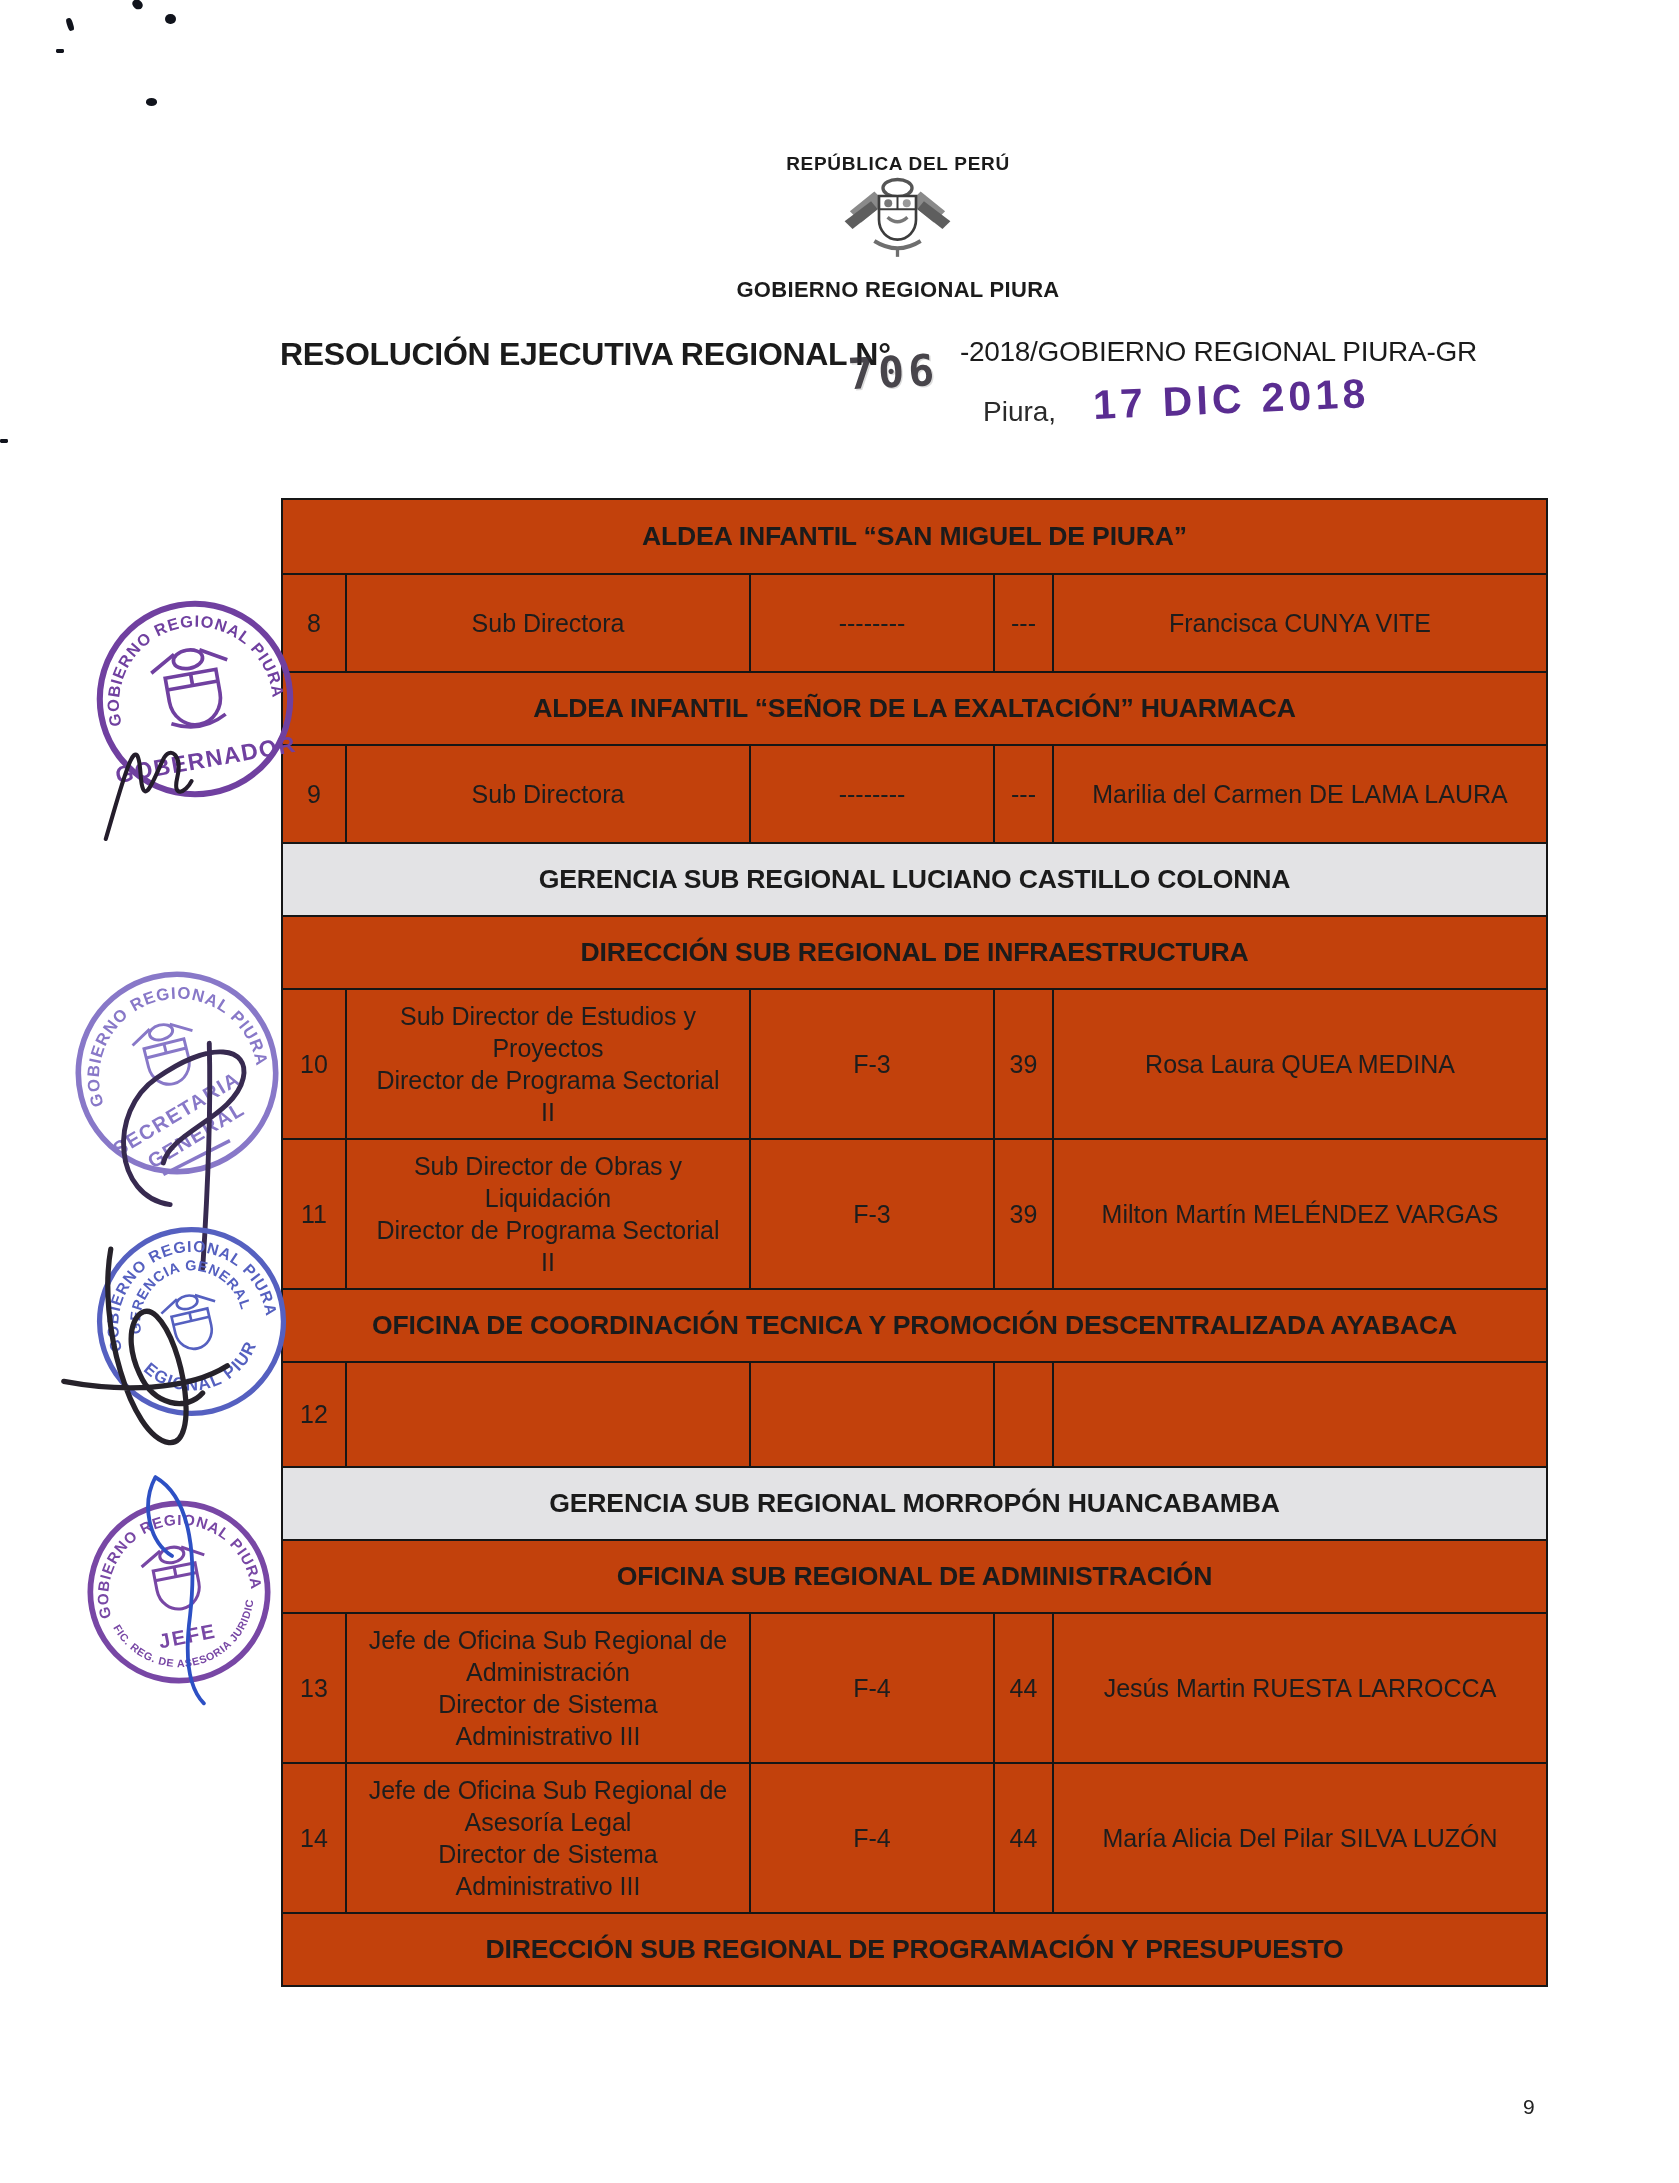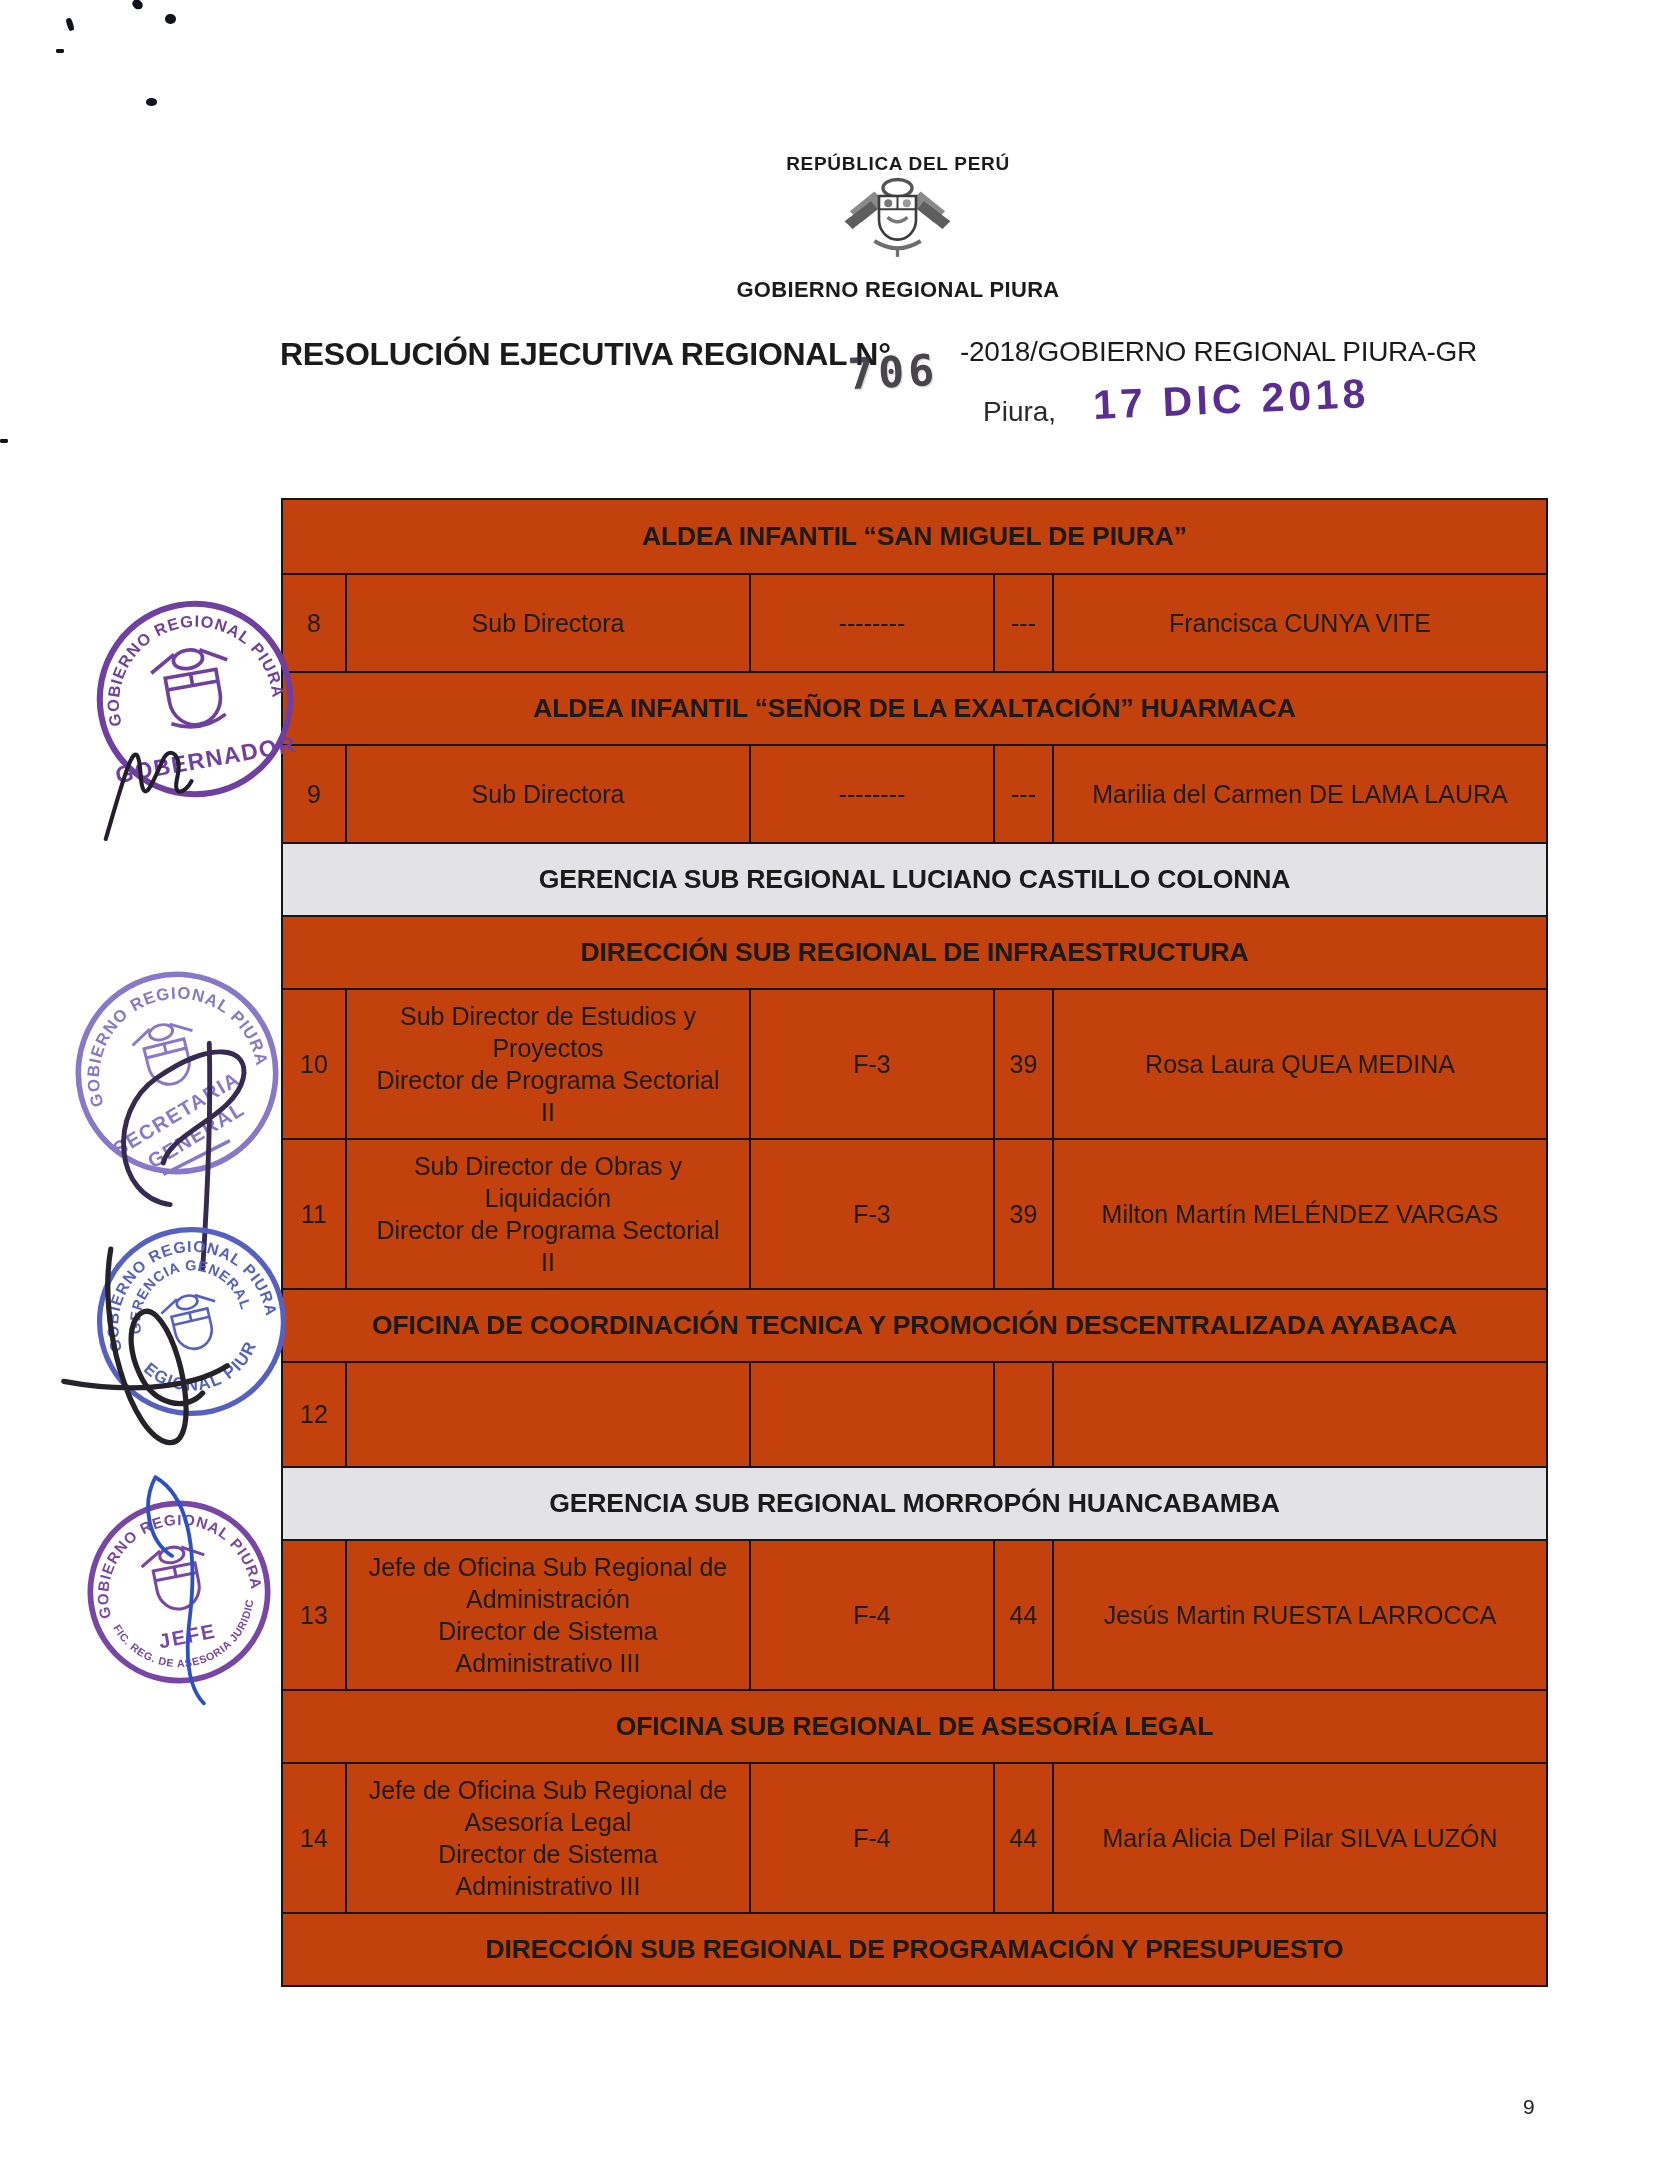--- a/index.html
+++ b/index.html
@@ -166,35 +166,35 @@
       <div class="cell c-pos"></div>
       <div class="cell c-lvl"></div>
       <div class="cell c-cnt"></div>
       <div class="cell c-name"></div>
     </div>
 
     <div class="trow band gray h-band">
       <div class="band-label">GERENCIA SUB REGIONAL MORROPÓN HUANCABAMBA</div>
     </div>
 
+    <div class="trow band h-band">
+      <div class="band-label">OFICINA SUB REGIONAL DE ADMINISTRACIÓN</div>
+    </div>
 
     <div class="trow data h-tall">
       <div class="cell c-num">13</div>
       <div class="cell c-pos">Jefe de Oficina Sub Regional de
 Administración
 Director de Sistema
 Administrativo III</div>
       <div class="cell c-lvl">F-4</div>
       <div class="cell c-cnt">44</div>
       <div class="cell c-name">Jesús Martin RUESTA LARROCCA</div>
     </div>
 
-    <div class="trow band h-band">
-      <div class="band-label">OFICINA SUB REGIONAL DE ASESORÍA LEGAL</div>
-    </div>
 
     <div class="trow data h-tall">
       <div class="cell c-num">14</div>
       <div class="cell c-pos">Jefe de Oficina Sub Regional de
 Asesoría Legal
 Director de Sistema
 Administrativo III</div>
       <div class="cell c-lvl">F-4</div>
       <div class="cell c-cnt">44</div>
       <div class="cell c-name">María Alicia Del Pilar SILVA LUZÓN</div>

